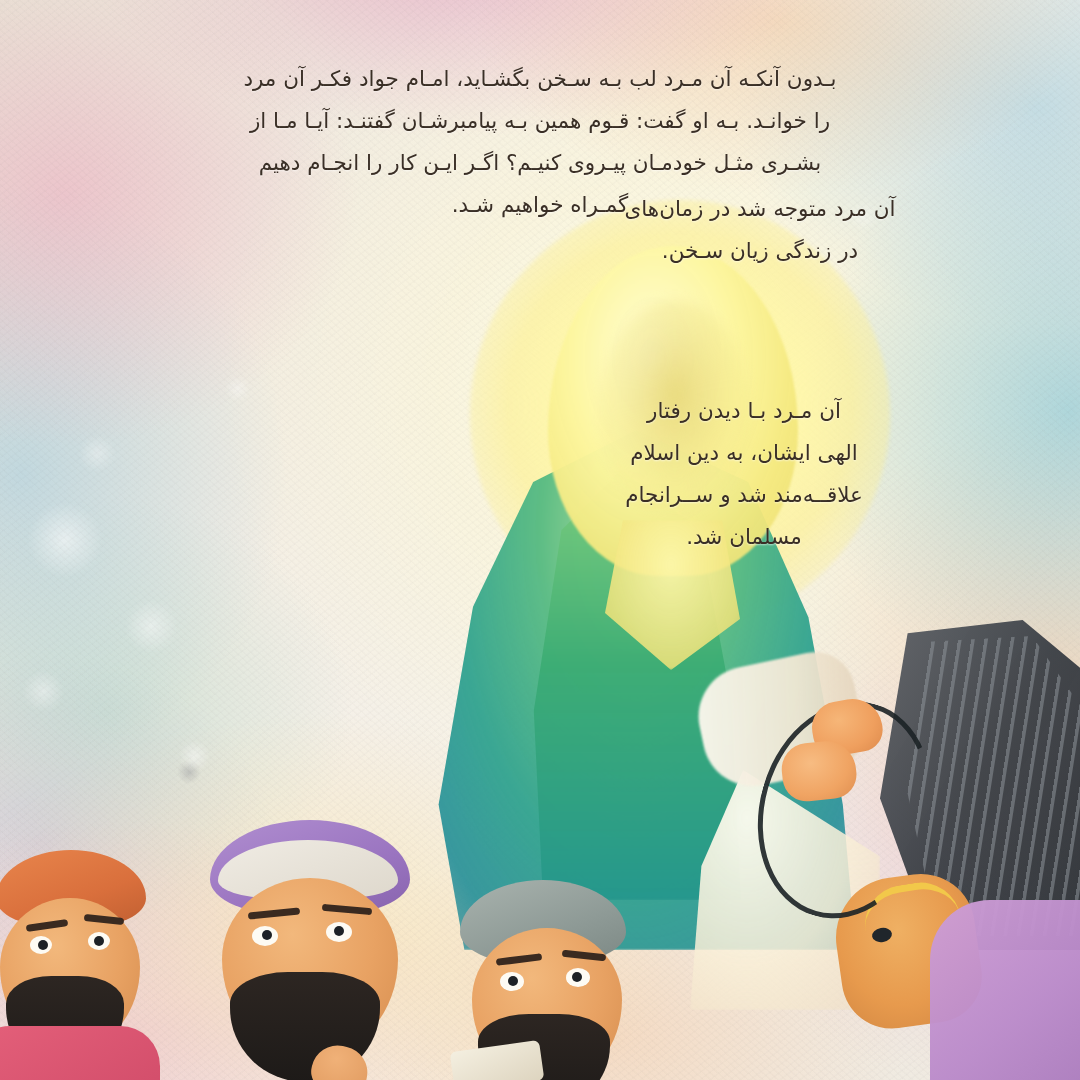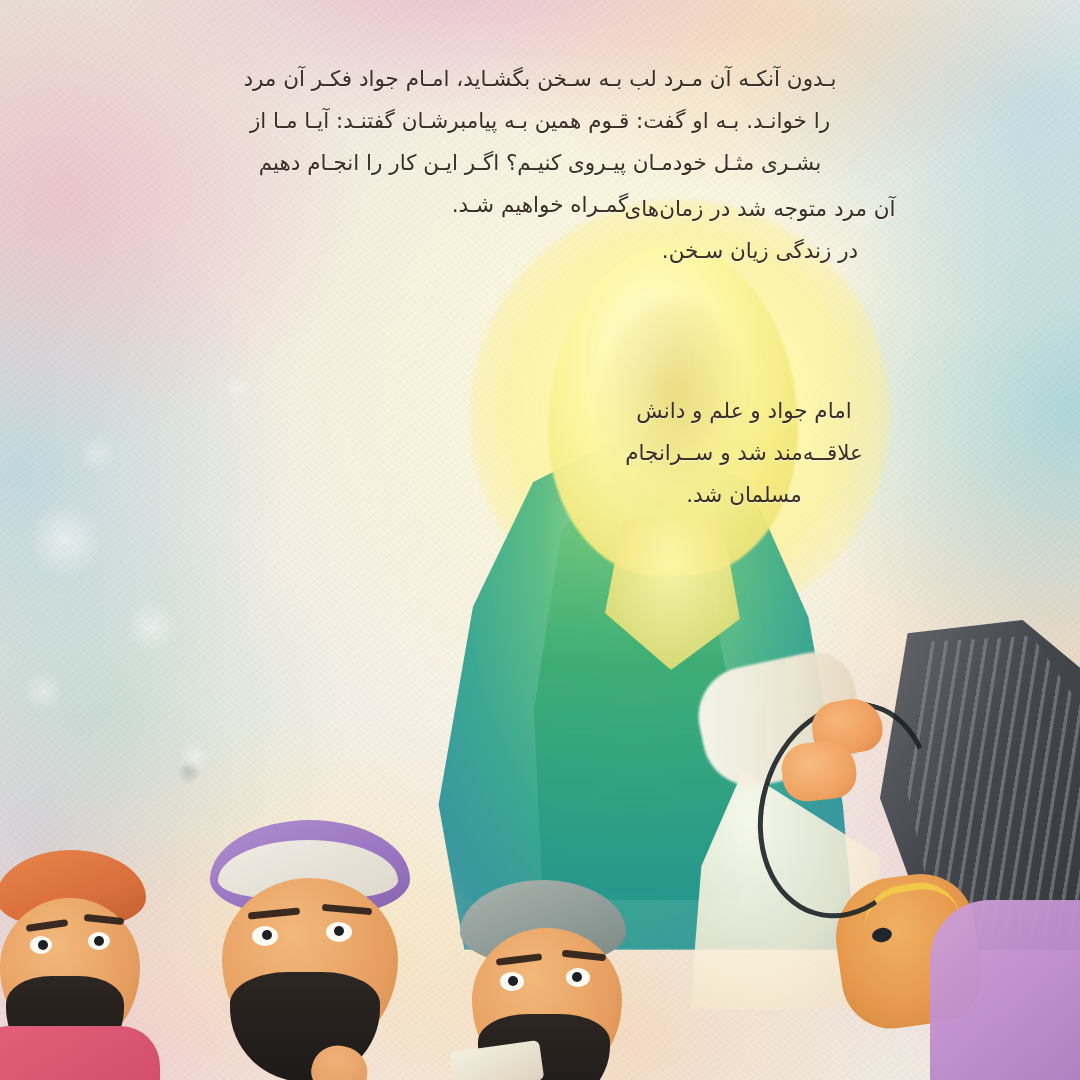--- a/index.html
+++ b/index.html
@@ -366,18 +366,19 @@
     <span class="para-line">بشـری مثـل خودمـان پیـروی کنیـم؟ اگـر ایـن کار را انجـام دهیم</span>
     <span class="para-line">گمـراه خواهیم شـد.</span>
   </div>
 
   <div class="text-block" id="para-2">
     <span class="para-line">آن مرد متوجه شد در زمان‌های</span>
     <span class="para-line">در زندگی زیان سـخن.</span>
   </div>
 
   <div class="text-block" id="para-3">
-    <span class="para-line">امام جواد و علم و دانش</span>
+    <span class="para-line">آن مـرد بـا دیدن رفتار</span>
+    <span class="para-line">الهی ایشان، به دین اسلام</span>
     <span class="para-line">علاقــه‌مند شد و ســرانجام</span>
     <span class="para-line">مسلمان شد.</span>
   </div>
 
 </div>
 
 </body></html>

